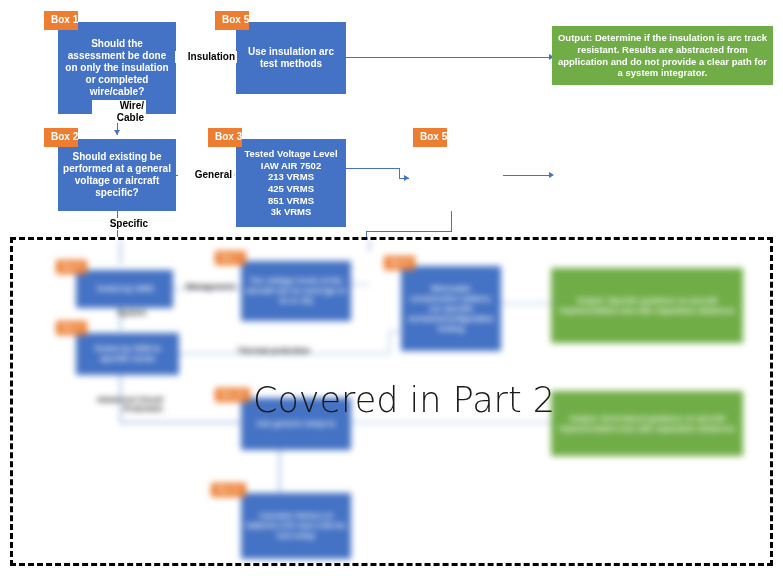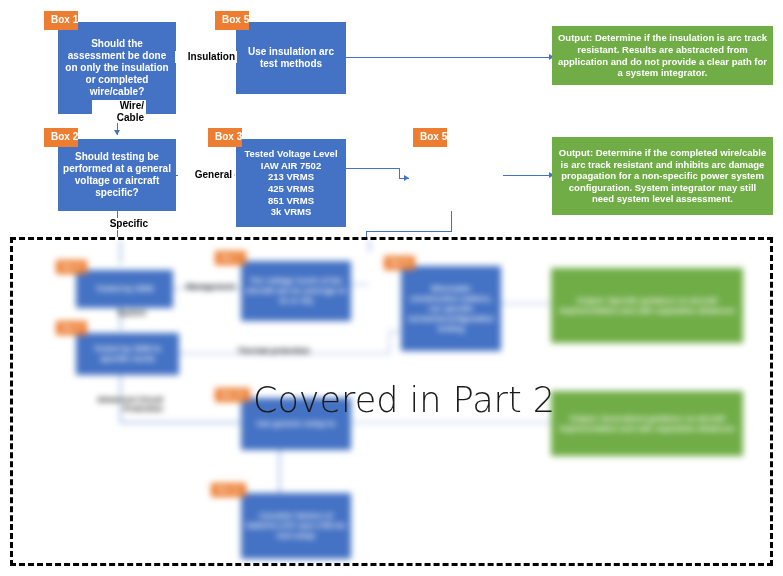--- a/index.html
+++ b/index.html
@@ -124,21 +124,21 @@
   <div class="arrow-r" style="left:549px;top:54px;"></div>
 
   <div class="node green" style="left:552px;top:26px;width:221px;height:59px;font-size:9.5px;">Output: Determine if the insulation is arc track resistant.  Results are abstracted from application and do not provide a clear path for a system integrator.</div>
 
   <div class="vline" style="left:117px;top:94px;height:41px;"></div>
   <div class="arrow-d" style="left:114px;top:130px;"></div>
   <div class="elabel" style="left: 92px; top: 100px; width: 50px; white-space: pre-line;">Wire/
 Cable</div>
 
   <div class="tag" style="left:44px;top:128px;">Box 2</div>
-  <div class="node blue" style="left:58px;top:139px;width:118px;height:72px;font-size:10px;">Should testing be performed at a general voltage or aircraft specific?</div>
+  <div class="node blue" style="left:58px;top:139px;width:118px;height:72px;font-size:10px;">Should existing be performed at a general voltage or aircraft specific?</div>
 
   <div class="hline" style="left:176px;top:175px;width:55px;"></div>
   <div class="arrow-r" style="left:230px;top:172px;"></div>
   <div class="elabel" style="left:178px;top:169px;width:52px;">General</div>
 
   <div class="tag" style="left:208px;top:128px;text-align:right;">Box 3</div>
   <div class="node blue" style="left: 236px; top: 139px; width: 110px; height: 88px; font-size: 9.5px; white-space: pre-line;">Tested Voltage Level
 IAW AIR 7502
 213 VRMS
 425 VRMS
@@ -148,21 +148,20 @@
   <div class="hline" style="left:346px;top:168px;width:54px;"></div>
   <div class="vline" style="left:399px;top:168px;height:10px;"></div>
   <div class="hline" style="left:399px;top:178px;width:10px;"></div>
   <div class="arrow-r" style="left:404px;top:175px;"></div>
 
   <div class="tag" style="left:381px;top:128px;margin-left:32px;">Box 5</div>
 
   <div class="hline" style="left:503px;top:175px;width:49px;"></div>
   <div class="arrow-r" style="left:549px;top:172px;"></div>
 
-  <div class="node green" style="left:552px;top:137px;width:221px;height:78px;font-size:9.5px;">Output: Determine if the completed wire/cable is arc track resistant and inhibits arc damage propagation for a non-specific power system configuration.  System integrator may still need system level assessment.</div>
 
   <div class="vline" style="left:451px;top:211px;height:21px;"></div>
   <div class="hline" style="left:366px;top:231px;width:86px;"></div>
   <div class="vline" style="left:366px;top:231px;height:14px;"></div>
 
   <div class="vline" style="left:117px;top:211px;height:34px;"></div>
   <div class="elabel" style="left:90px;top:218px;width:56px;">Specific</div>
 
   <div id="part2-region">
     <div id="part2-inner">

